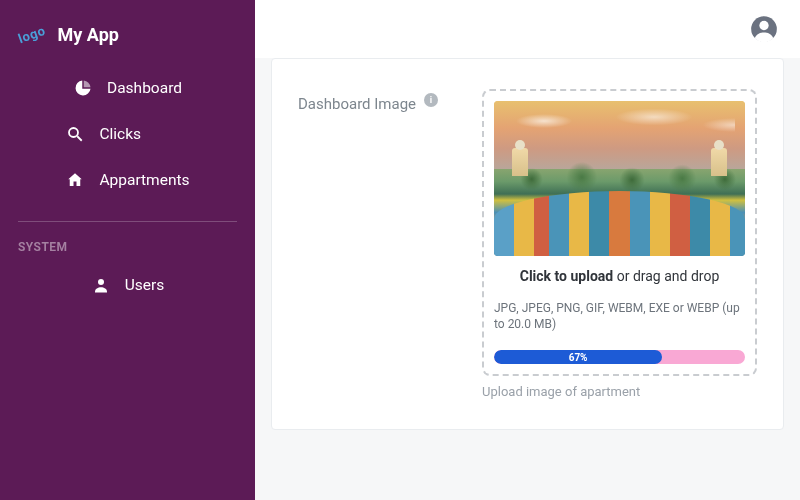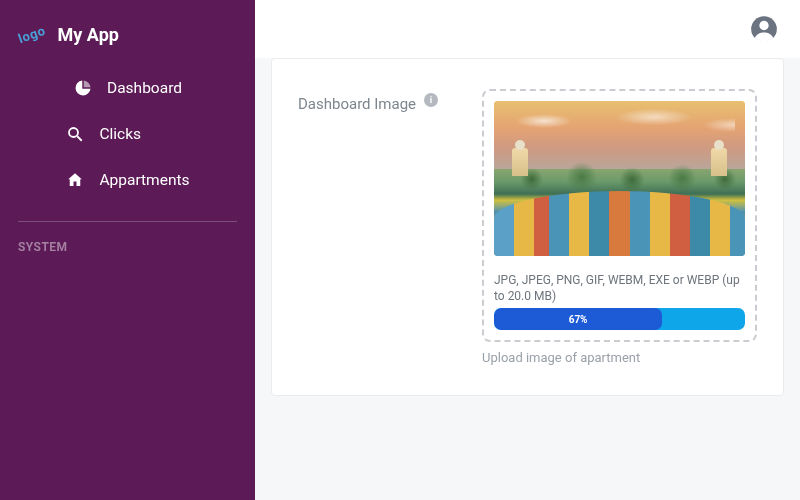--- a/index.html
+++ b/index.html
@@ -32,21 +32,21 @@
   .sky { position:absolute; inset:0; height:44%; background:linear-gradient(180deg,#e8c06f 0%,#e4a373 40%,#ce9a82 70%,#b9a69a 100%);}  
   .clouds { position:absolute; top:6px; left:10px; right:10px; height:30px; background: radial-gradient(ellipse 40px 10px at 40px 14px, rgba(255,255,255,0.65), transparent 70%), radial-gradient(ellipse 55px 12px at 150px 10px, rgba(255,255,255,0.55), transparent 70%), radial-gradient(ellipse 45px 10px at 230px 18px, rgba(255,255,255,0.5), transparent 70%);}  
   .trees { position:absolute; top:36%; left:0; right:0; height:24%; background: radial-gradient(circle 16px at 15% 60%, #3e6b3a, transparent 70%), radial-gradient(circle 22px at 35% 55%, #4a7a45, transparent 70%), radial-gradient(circle 18px at 55% 62%, #3e6b3a, transparent 70%), radial-gradient(circle 20px at 75% 58%, #4a7a45, transparent 70%), radial-gradient(circle 16px at 92% 60%, #3e6b3a, transparent 70%);}  
   .mosaic { position:absolute; bottom:0; left:0; right:0; height:42%; background: linear-gradient(90deg,#5aa0c7 0 8%,#e8b847 8% 16%,#d05f42 16% 22%,#4a94b8 22% 30%,#e8b847 30% 38%,#3d8aa8 38% 46%,#d87a3e 46% 54%,#4a94b8 54% 62%,#e8b847 62% 70%,#d05f42 70% 78%,#3d8aa8 78% 86%,#e8b847 86% 94%,#4a94b8 94% 100%); border-top-left-radius:50% 28px; border-top-right-radius:50% 28px;}
   .tower { position:absolute; width:16px; height:28px; background:linear-gradient(180deg,#f0d9a8,#d8c08a); top:30%; border-radius:3px 3px 0 0;}
   .tower.l { left:18px;} .tower.r { right:18px;}
   .tower:before{content:"";position:absolute;top:-8px;left:3px;width:10px;height:10px;border-radius:50%;background:#e8e0c8;}
   .upload-text { text-align:center; font-size:14px; color:#30343a; margin-top:12px;}
   .upload-text b { font-weight:700; }
   .upload-sub { font-size:12px; color:#6d747c; margin-top:16px; line-height:1.35;}
-  .progress { height:22px; background:#0ea5e9; border-radius:7px; margin-top:4px; position:relative; overflow:hidden;}
+  .progress { height:14px; background:#f9a8d4; border-radius:7px; margin-top:18px; position:relative; overflow:hidden;}
   .progress-fill { height:100%; background:#1d5bd6; border-radius:7px; position:relative;}
   .progress-label { position:absolute; left:0; right:0; top:0; bottom:0; display:flex; align-items:center; justify-content:center; font-size:10px; color:#fff; font-weight:700;}
   .caption { font-size:13px; color:#9aa1a9; margin-top:8px; }
   svg { display:block; }
 </style>
 </head>
 <body>
 
 <div class="sidebar">
   <div class="brand">
@@ -79,20 +79,29 @@
               <path d="M12 3l9 8h-2v9h-5v-6H10v6H5v-9H3z"></path>
             </svg>
         </span>
         <span>Appartments</span>
       </div>
     </div>
   </div>
   <div class="divider"></div>
   <div class="section-label">SYSTEM</div>
   <div class="nav">
+    <div class="nav-item">
+      <span class="icon">
+        <svg width="18" height="18" viewBox="0 0 24 24" fill="#fff">
+            <circle cx="12" cy="8" r="4"></circle>
+            <path d="M4 21c0-4 4-6 8-6s8 2 8 6v1H4z"></path>
+          </svg>
+      </span>
+      <span>Users</span>
+    </div>
   </div>
 </div>
 
 <div class="main">
   <div class="topbar">
     <span class="avatar">
       <svg width="28" height="28" viewBox="0 0 24 24">
           <circle cx="12" cy="12" r="11" fill="#6b7280"></circle>
           <circle cx="12" cy="9" r="4" fill="#fff"></circle>
           <path d="M4 20c1.5-4 5-5 8-5s6.5 1 8 5a11 11 0 0 1-16 0z" fill="#fff"></path>
@@ -111,20 +120,23 @@
         <div class="form-field">
           <div class="upload-box">
             <div class="upload-img">
               <div class="sky"></div>
                 <div class="clouds"></div>
                 <div class="trees"></div>
               <div class="tower l"></div>
                 <div class="tower r"></div>
               <div class="mosaic"></div>
             </div>
+            <div class="upload-text">
+              <b>Click to upload</b><span> or drag and drop</span>
+            </div>
             <div class="upload-sub">JPG, JPEG, PNG, GIF, WEBM, EXE or WEBP (up to 20.0 MB)</div>
             <div class="progress">
               <div class="progress-fill" id="progress-fill" style="width: 67%;">
                 <div class="progress-label" id="progress-label">67%</div>
               </div>
             </div>
           </div>
           <div class="caption">Upload image of apartment</div>
         </div>
       </div>

